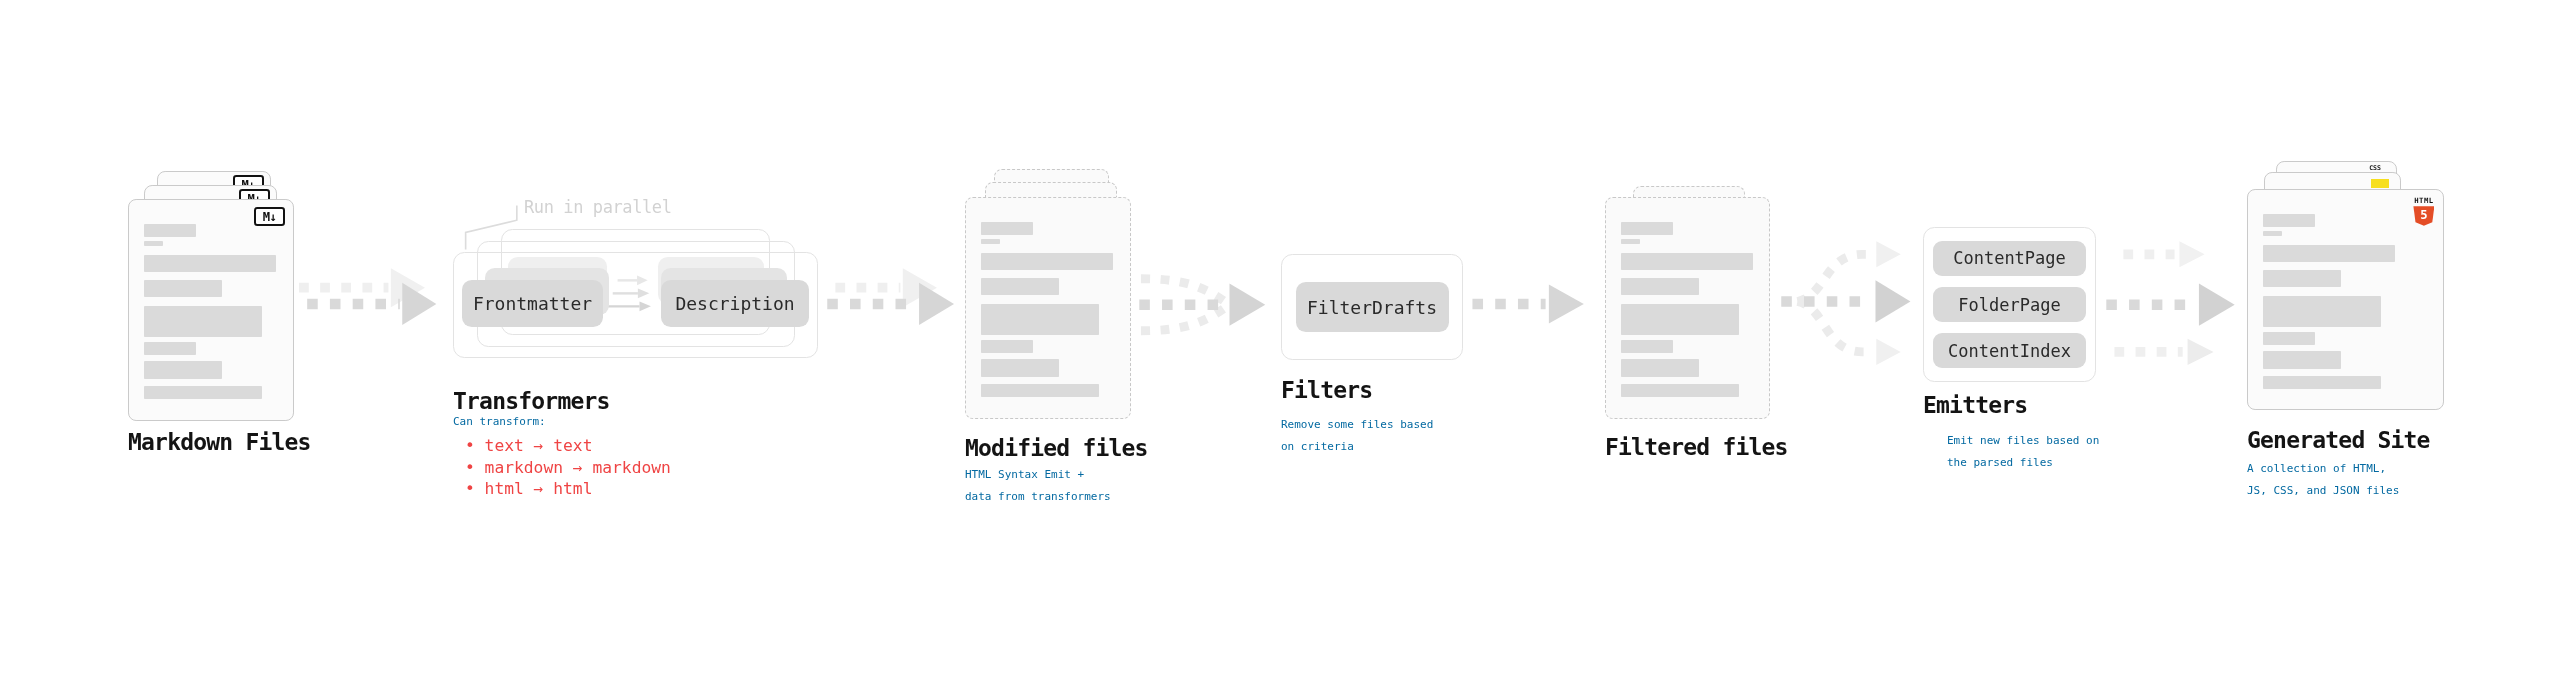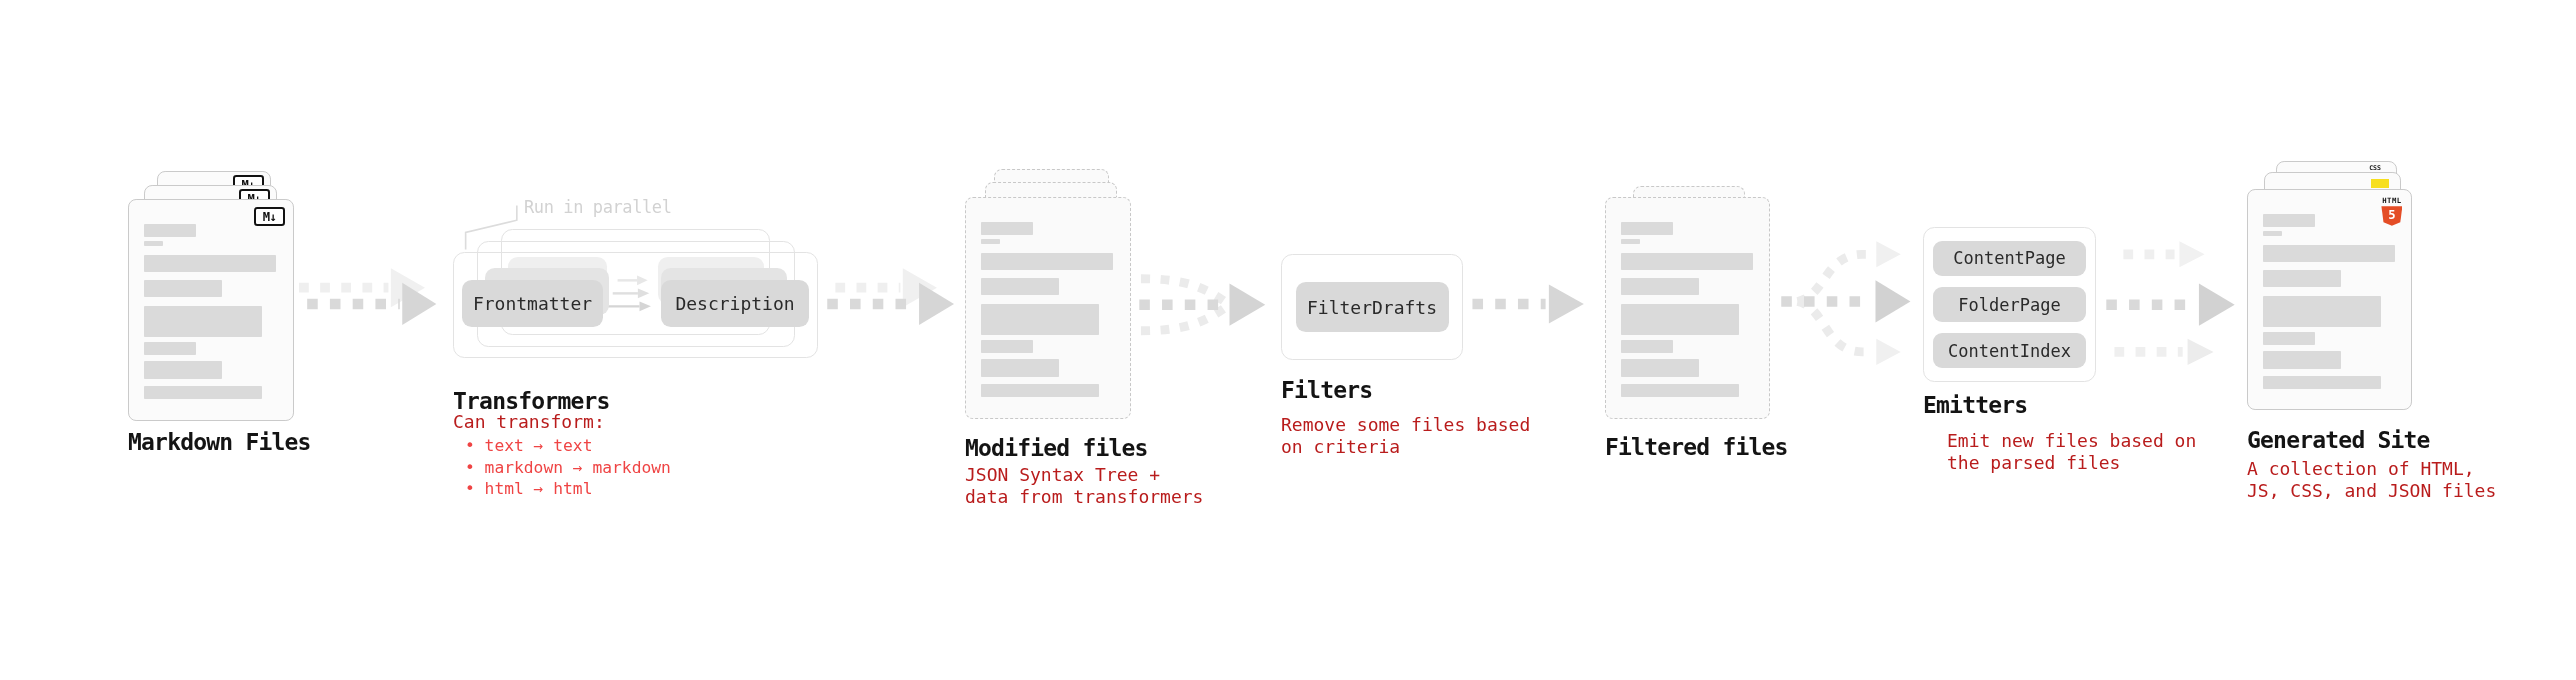--- a/index.html
+++ b/index.html
@@ -49,21 +49,21 @@
     justify-content:center;font-size:18px;color:#2a2a2a;white-space:nowrap;box-sizing:border-box;}
   .pill.g1{background:#e4e4e4;}
   .pill.g2{background:#efefef;}
 
   .filters-box{display:flex;align-items:center;justify-content:center;}
   .filters-pill{position:static;width:153px;height:50px;font-size:18px;}
   .emitters-box{display:flex;flex-direction:column;align-items:center;justify-content:center;gap:11.4px;}
   .emitter-pill{position:static;width:153px;height:35px;font-size:17px;border-radius:9px;}
 
   .sec-label{position:absolute;font-size:23px;font-weight:600;color:#141414;letter-spacing:-0.8px;white-space:nowrap;}
-  .sec-desc{position:absolute;font-size:18px;color:#b91c1c;line-height:21.5px;white-space:nowrap;}
+  .sec-desc{position:absolute;font-size:11px;color:#0369a1;line-height:21.5px;white-space:nowrap;}
   .bullets{position:absolute;font-size:16.3px;color:#ef4444;line-height:21.5px;white-space:nowrap;}
   .annotation{position:absolute;font-size:17px;color:#d2d2d2;white-space:nowrap;letter-spacing:-0.4px;}
 </style>
 </head>
 <body>
 
 <div class="canvas">
 
   <svg class="arrows" viewBox="0 0 3170 838">
 
@@ -180,21 +180,21 @@
           <i></i>
           <i></i>
           <i></i>
           <i></i>
           <i></i>
           <i></i>
         </div>
     </div>
     <div class="sec-label" style="left:965px;top:435px;">Modified files</div>
     <div class="sec-desc" style="left:965px;top:464px;">
-      <div>JSON Syntax Tree +</div>
+      <div>HTML Syntax Emit +</div>
       <div>data from transformers</div>
     </div>
   </div>
 
   <div>
     <div class="obox filters-box" style="left:1281px;top:254px;width:182px;height:106px;">
       <div class="pill filters-pill">FilterDrafts</div>
     </div>
     <div class="sec-label" style="left:1281px;top:377px;">Filters</div>
     <div class="sec-desc" style="left:1281px;top:414px;">
@@ -236,21 +236,21 @@
   <div>
     <div class="scard" style="left:2276px;top:161px;width:121px;height:39px;">
       <div class="css-badge">
         <span>CSS</span>
           <i></i>
       </div>
     </div>
     <div class="scard" style="left:2264px;top:172px;width:137px;height:41px;">
       <div class="js-badge"></div>
     </div>
-    <div class="scard" style="left:2247px;top:189px;width:165px;height:221px;">
+    <div class="scard" style="left:2247px;top:189px;width:197px;height:221px;">
       <div class="html5-badge">
         <div class="h5-word">HTML</div>
         <div class="h5-shield">5</div>
       </div>
       <div class="bars">
           <i></i>
           <i></i>
           <i></i>
           <i></i>
           <i></i>

